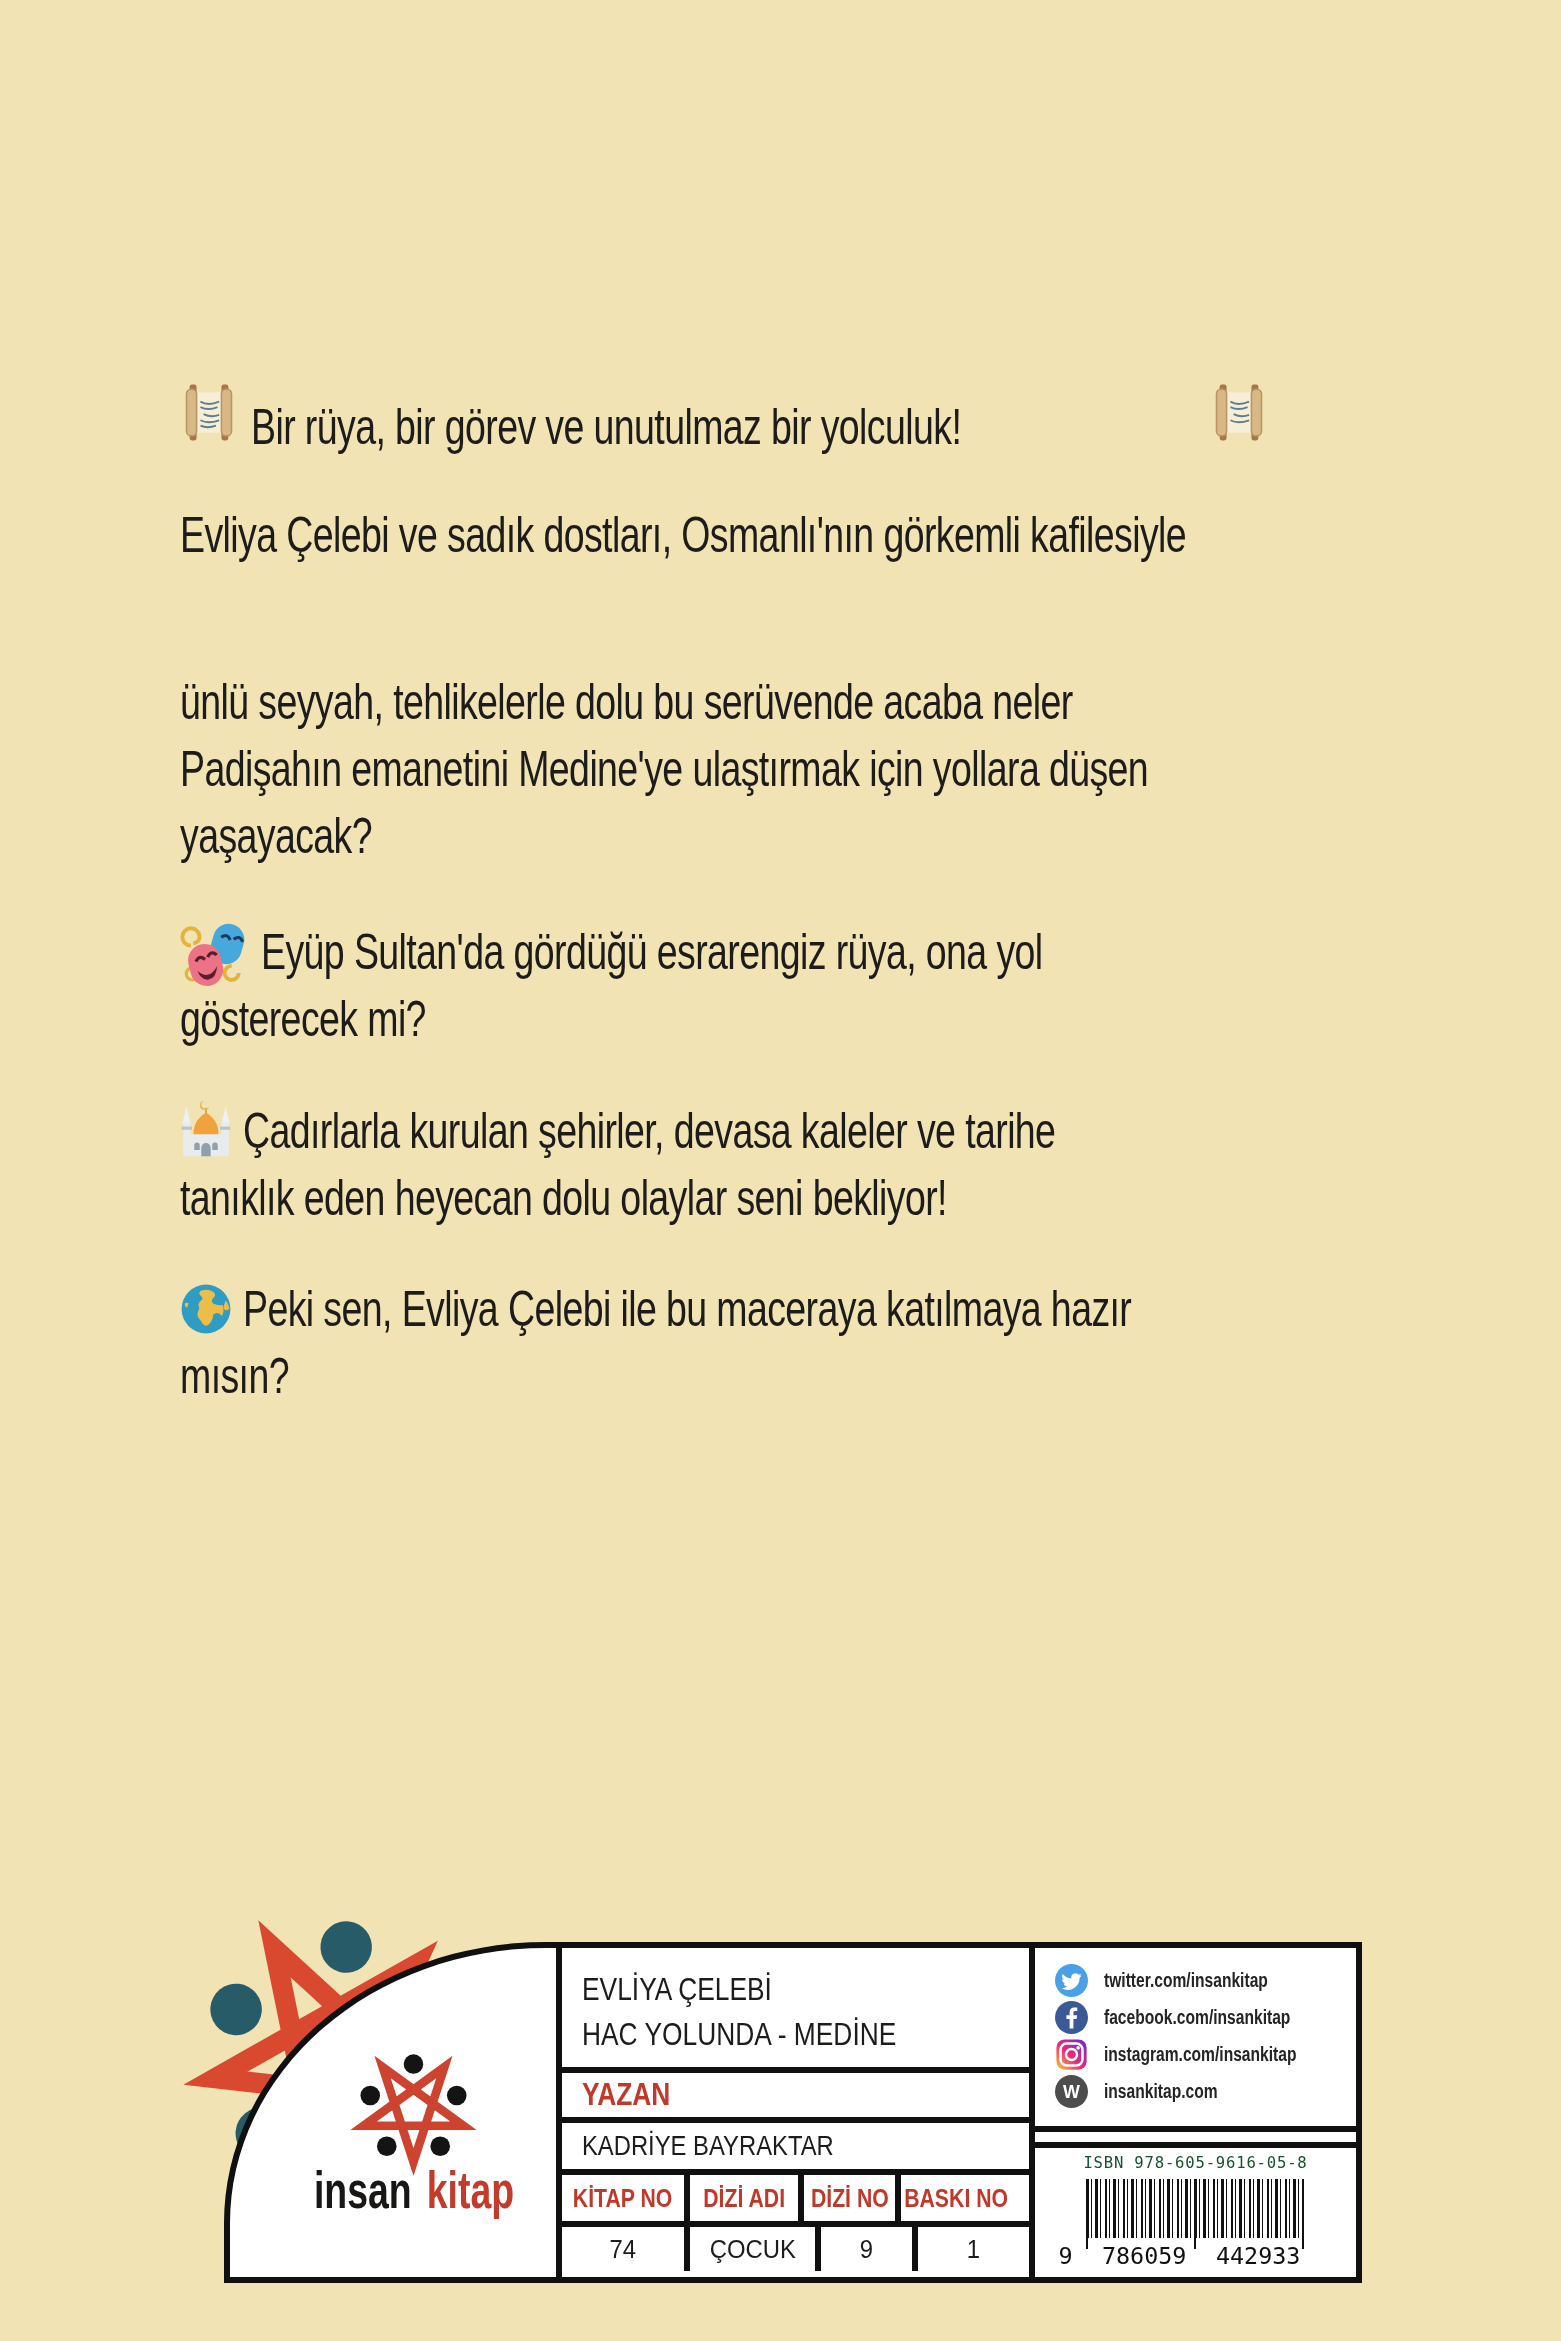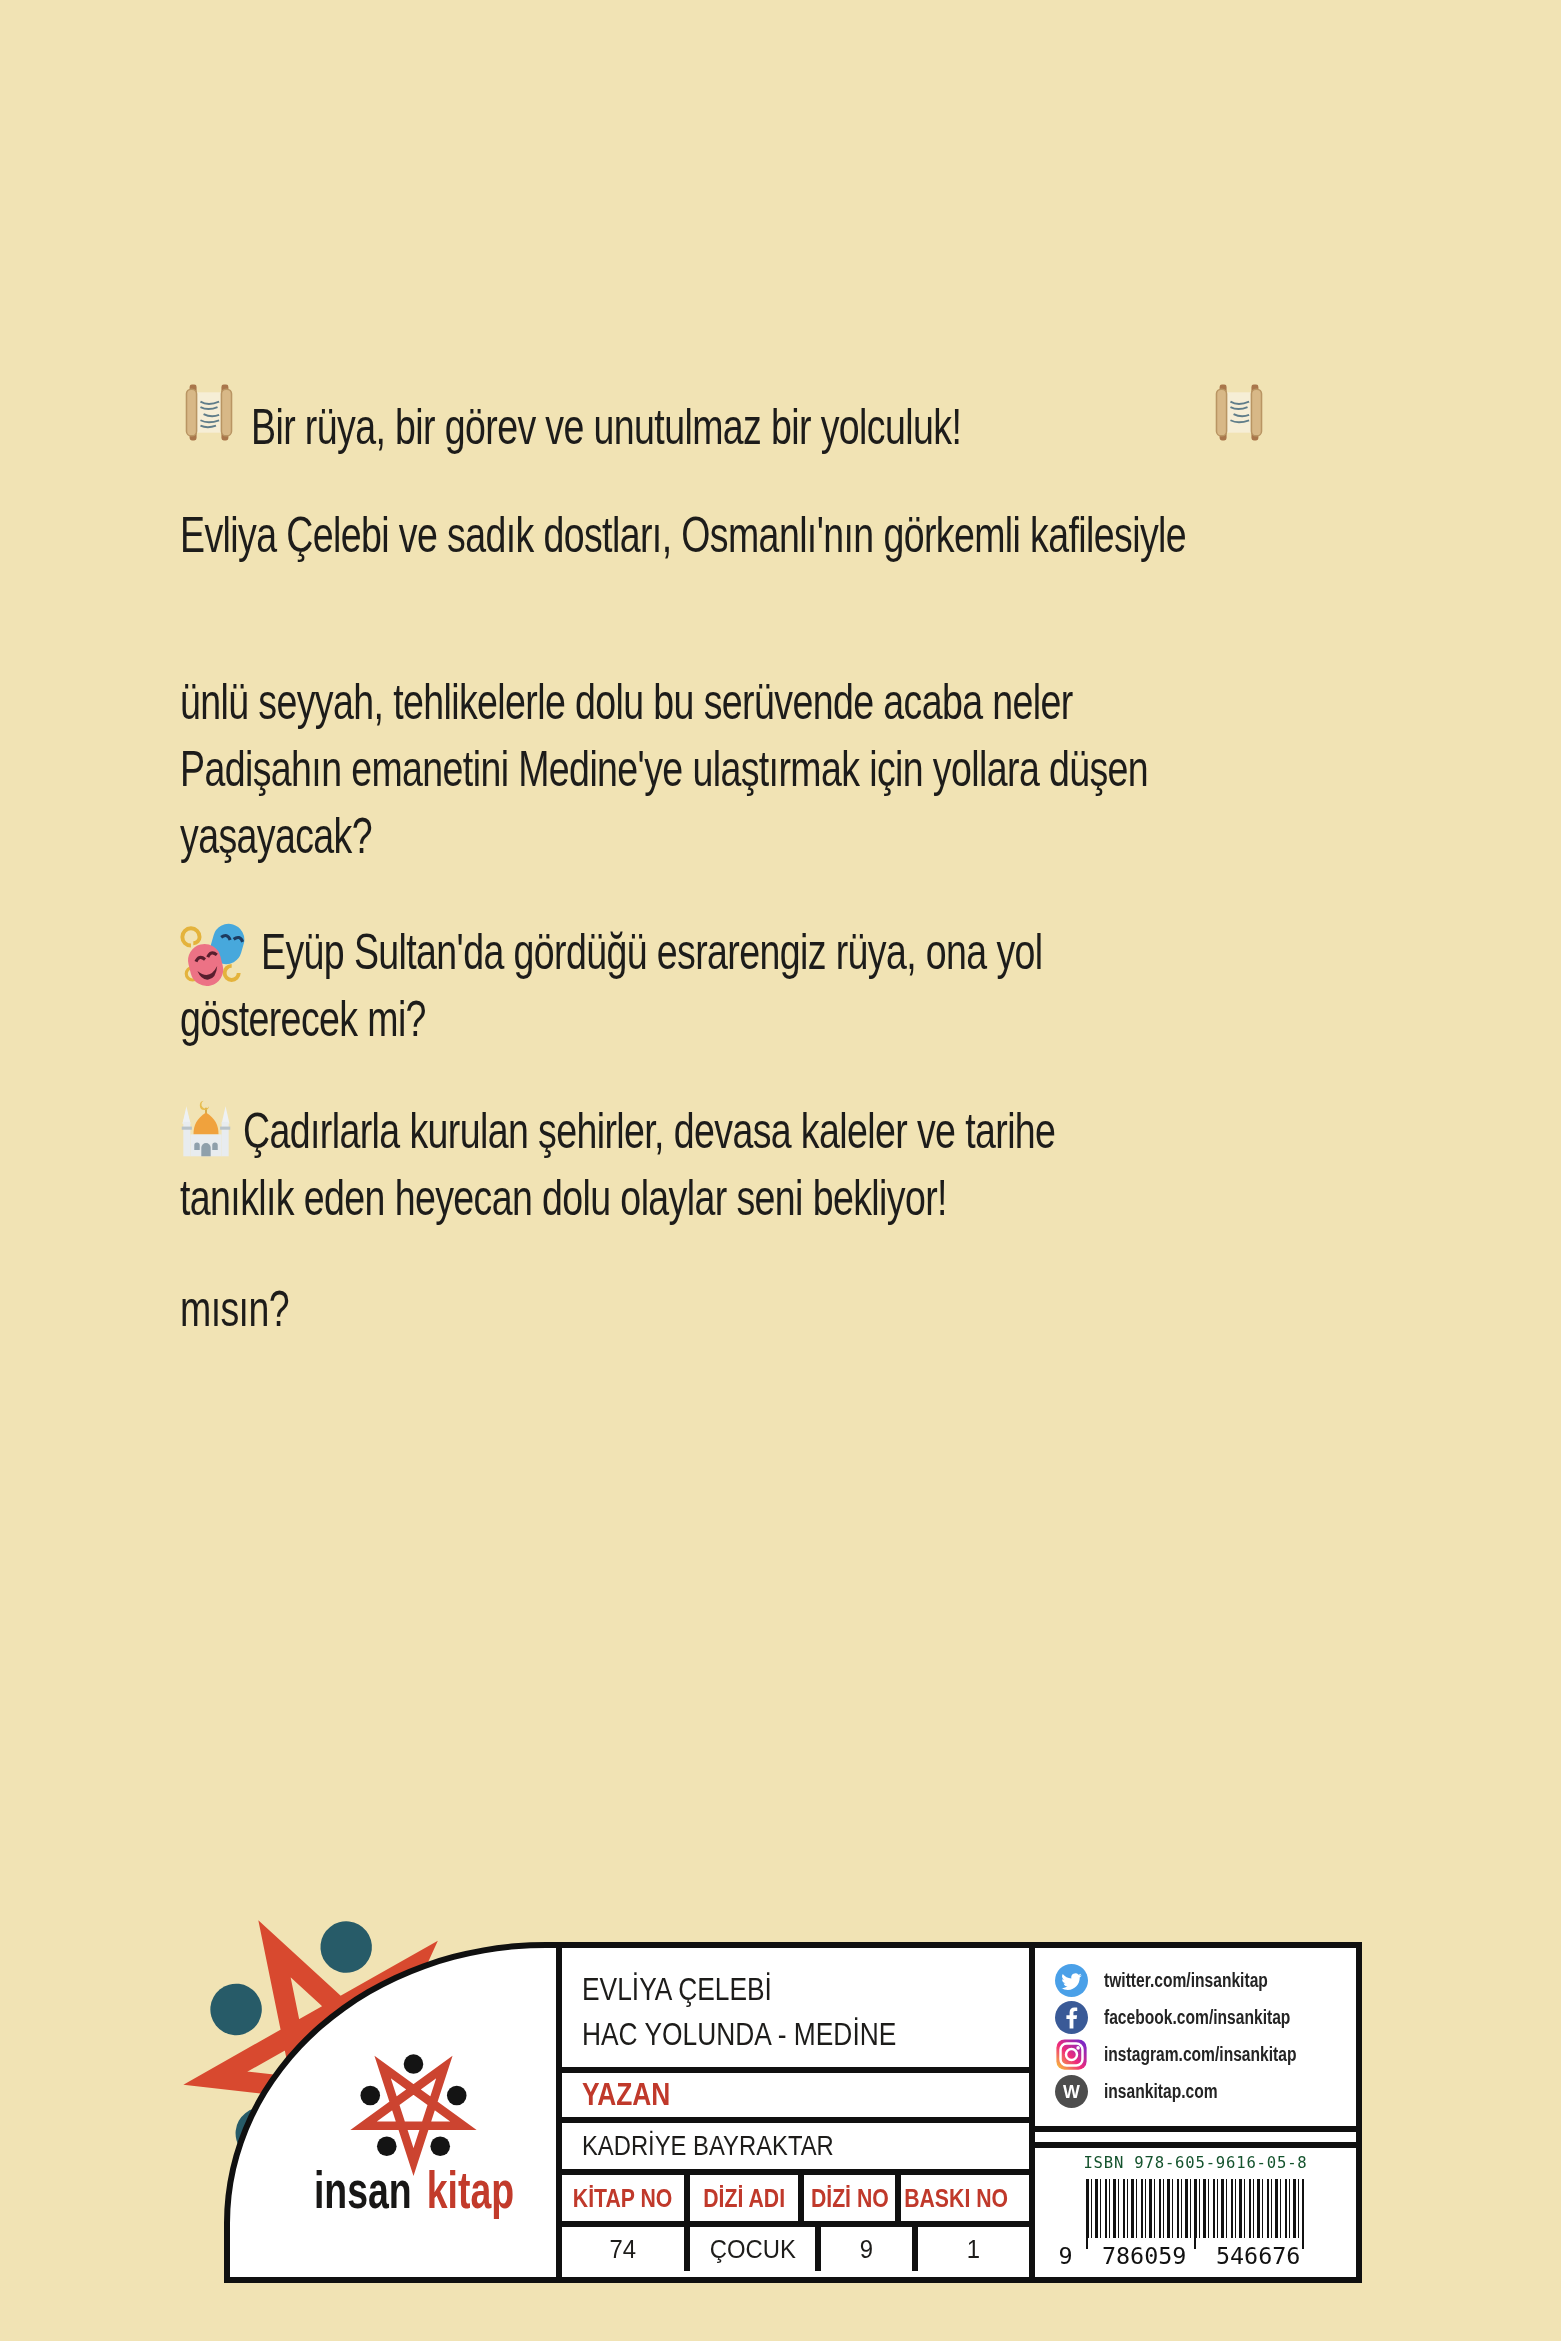--- a/index.html
+++ b/index.html
@@ -179,20 +179,32 @@
       </span>
       <span class="txt" style="margin-left:11px;">Çadırlarla kurulan şehirler, devasa kaleler ve tarihe</span>
     </div>
     <div class="line">
         <span class="txt">tanıklık eden heyecan dolu olaylar seni bekliyor!</span>
       </div>
   </div>
 
   <div class="para" style="top:1276px;">
     <div class="line">
+      <span class="emoji" style="transform:translateY(14px);">
+        <svg width="52" height="52" viewBox="0 0 66 66">
+          <circle cx="33" cy="33" r="31" fill="#2f9cc4"></circle>
+          <path d="M26 10 q8 -3 14 0 q6 2 4 7 q-6 5 -2 9 q6 3 12 2 q3 8 -1 14 q-4 -6 -9 -3 q-5 3 -9 -1 q-3 -4 -9 -3 q-5 -8 0 -12 q5 -3 0 -7 q-3 -4 0 -6 Z" fill="#edbd49"></path>
+          <path d="M28 30 q7 -2 11 2 q4 4 3 10 q-1 7 -6 11 q-4 3 -7 -1 q-2 -4 -5 -7 q-3 -4 -1 -9 q1 -5 5 -6 Z" fill="#edbd49"></path>
+          <path d="M58 22 q4 5 5 11 l-5 2 q-4 -3 -2 -7 Z" fill="#edbd49"></path>
+          <path d="M6 26 q3 -2 5 0 l-2 5 q-3 0 -3 -5 Z" fill="#edbd49"></path>
+        </svg>
+      </span>
+      <span class="txt" style="margin-left:11px;">Peki sen, Evliya Çelebi ile bu maceraya katılmaya hazır</span>
+    </div>
+    <div class="line">
         <span class="txt">mısın?</span>
       </div>
   </div>
 </div>
 
 <svg class="abs motif" style="left:100px;top:1820px;" width="468" height="468" viewBox="-300 -300 600 600">
   <g transform="rotate(6.5)">
     <path d="M0,155 L91.1,-125.4 L-147.4,47.9 L147.4,47.9 L-91.1,-125.4 Z" fill="none" stroke="#d8492f" stroke-width="26"></path>
     <circle cx="0" cy="-138" r="33" fill="#275b68"></circle>
     <circle cx="131.2" cy="-42.6" r="33" fill="#275b68"></circle>
@@ -302,16 +314,16 @@
 
 <div class="abs panel-item isbnbox">
   <div class="isbn-label">ISBN 978-605-9616-05-8</div>
   <div class="bars"></div>
   <div class="guard g1"></div>
   <div class="guard g2"></div>
   <div class="guard g3"></div>
   <div class="digits">
     <span>9</span>
     <span>786059</span>
-    <span>546676</span>
+    <span>442933</span>
   </div>
 </div>
 
 
 </body></html>

